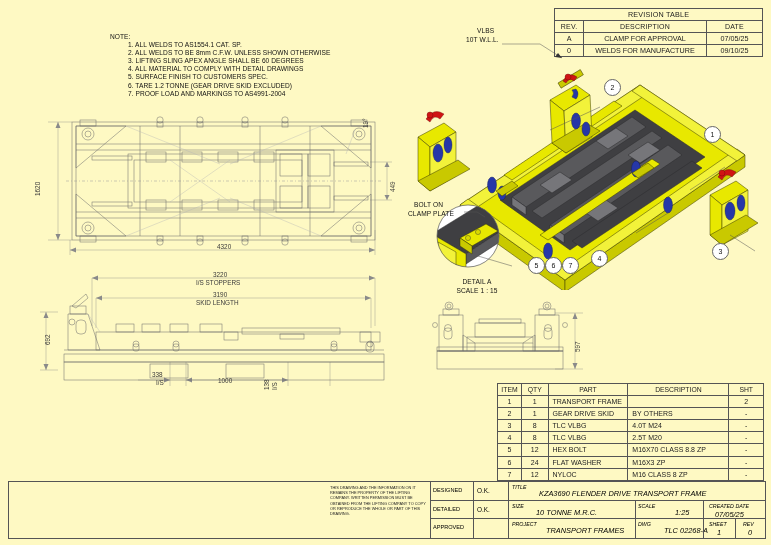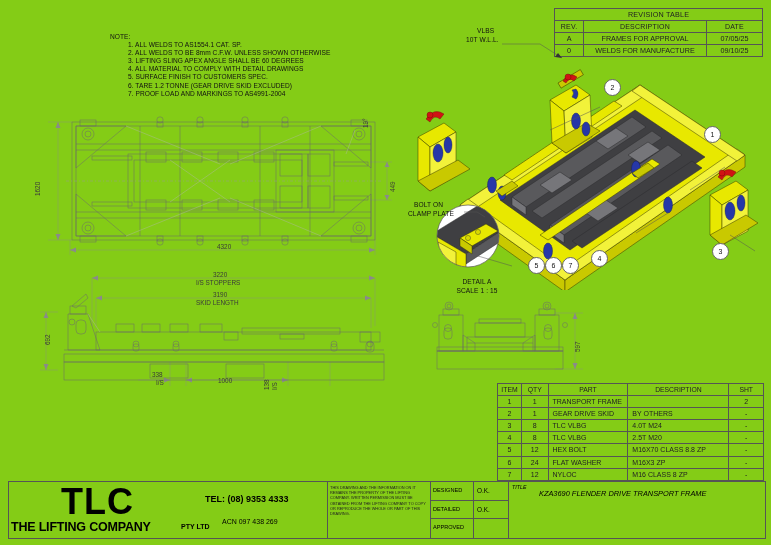--- a/index.html
+++ b/index.html
@@ -1,17 +1,17 @@
 <!DOCTYPE html>
 <html><head>
 <meta charset="utf-8">
 <style>
   html,body{margin:0;padding:0;background:#fff;}
   body{width:771px;height:545px;overflow:hidden;font-family:"Liberation Sans",sans-serif;color:#000;}
-  #sheet{position:relative;width:771px;height:545px;background:#84cc16;}
+  #sheet{position:relative;width:771px;height:545px;background:#fef9c3;}
 
   .abs{position:absolute;}
 
   
   table.grid{border-collapse:collapse;}
   table.grid td,table.grid th{border:1px solid #555;padding:0;font-weight:normal;color:#222;}
 
   
   #rev-table{left:554px;top:8px;width:209px;}
   #rev-table table{width:100%;font-size:7.2px;}
@@ -100,21 +100,21 @@
           <tr class="title-row">
             <td colspan="3">REVISION TABLE</td>
           </tr>
       <tr class="hdr">
         <td class="c-rev">REV.</td>
         <td class="c-desc">DESCRIPTION</td>
         <td class="c-date">DATE</td>
       </tr>
       <tr>
         <td>A</td>
-        <td>FRAMES FOR APPROVAL</td>
+        <td>CLAMP FOR APPROVAL</td>
         <td>07/05/25</td>
       </tr>
       <tr>
         <td>0</td>
         <td>WELDS FOR MANUFACTURE</td>
         <td>09/10/25</td>
       </tr>
     </tbody>
       </table>
   </div>
@@ -566,27 +566,20 @@
         <td class="c3">NYLOC</td>
         <td class="c4">M16 CLASS 8 ZP</td>
         <td class="c5">-</td>
       </tr>
     </tbody>
       </table>
   </div>
 
   <div class="abs" id="titleblock">
 
-    <div class="abs" id="tb-logo">
-      <div id="tlc-big">TLC</div>
-      <div id="tlc-sub">THE LIFTING COMPANY</div>
-      <div id="tlc-pty">PTY LTD</div>
-      <div id="tlc-tel">TEL: (08) 9353 4333</div>
-      <div id="tlc-acn">ACN 097 438 269</div>
-    </div>
 
     <div class="abs" id="tb-legal">THIS DRAWING AND THE INFORMATION ON IT REMAINS THE PROPERTY OF THE LIFTING COMPANY. WRITTEN PERMISSION MUST BE OBTAINED FROM THE LIFTING COMPANY TO COPY OR REPRODUCE THE WHOLE OR PART OF THIS DRAWING.</div>
 
     <div class="abs" id="tb-approve">
       <div class="vdiv"></div>
       <div class="odiv"></div>
       <div class="ap-row" style="top:0;">
         <span class="ap-lbl">DESIGNED</span>
         <span class="ap-val">O.K.</span>
       </div>
@@ -600,17 +593,40 @@
       </div>
     </div>
 
     <div class="abs" id="tb-main">
 
       <div class="tm-row" style="top:0;">
         <span class="tm-lbl" style="left:3px;">TITLE</span>
         <span class="tm-val" style="left:30px;">KZA3690 FLENDER DRIVE TRANSPORT FRAME</span>
       </div>
 
-
+      <div class="tm-row" style="top:18.6px;">
+        <span class="tm-lbl" style="left:3px;">SIZE</span>
+        <span class="tm-val" style="left:27px;">10 TONNE M.R.C.</span>
+        <span class="tm-vdiv" style="left:126px;top:0;height:18.6px;"></span>
+        <span class="tm-lbl" style="left:129px;">SCALE</span>
+        <span class="tm-val" style="left:166px;">1:25</span>
+        <span class="tm-vdiv" style="left:194px;top:0;height:18.6px;"></span>
+        <span class="tm-lbl" style="left:200px;top:2px;">CREATED DATE</span>
+        <span class="tm-val" style="left:206px;top:9px;">07/05/25</span>
+      </div>
+
+      <div class="tm-row" style="top:37.2px;">
+        <span class="tm-lbl" style="left:3px;">PROJECT</span>
+        <span class="tm-val" style="left:37px;">TRANSPORT FRAMES</span>
+        <span class="tm-vdiv" style="left:126px;top:0;height:18.8px;"></span>
+        <span class="tm-lbl" style="left:129px;">DWG</span>
+        <span class="tm-val" style="left:155px;">TLC 02268-A</span>
+        <span class="tm-vdiv" style="left:194px;top:0;height:18.8px;"></span>
+        <span class="tm-lbl" style="left:200px;top:2px;">SHEET</span>
+        <span class="tm-val" style="left:208px;top:9px;">1</span>
+        <span class="tm-vdiv" style="left:226px;top:0;height:18.8px;"></span>
+        <span class="tm-lbl" style="left:234px;top:2px;">REV</span>
+        <span class="tm-val" style="left:239px;top:9px;">0</span>
+      </div>
     </div>
   </div>
 
 </div>
 
 </body></html>

